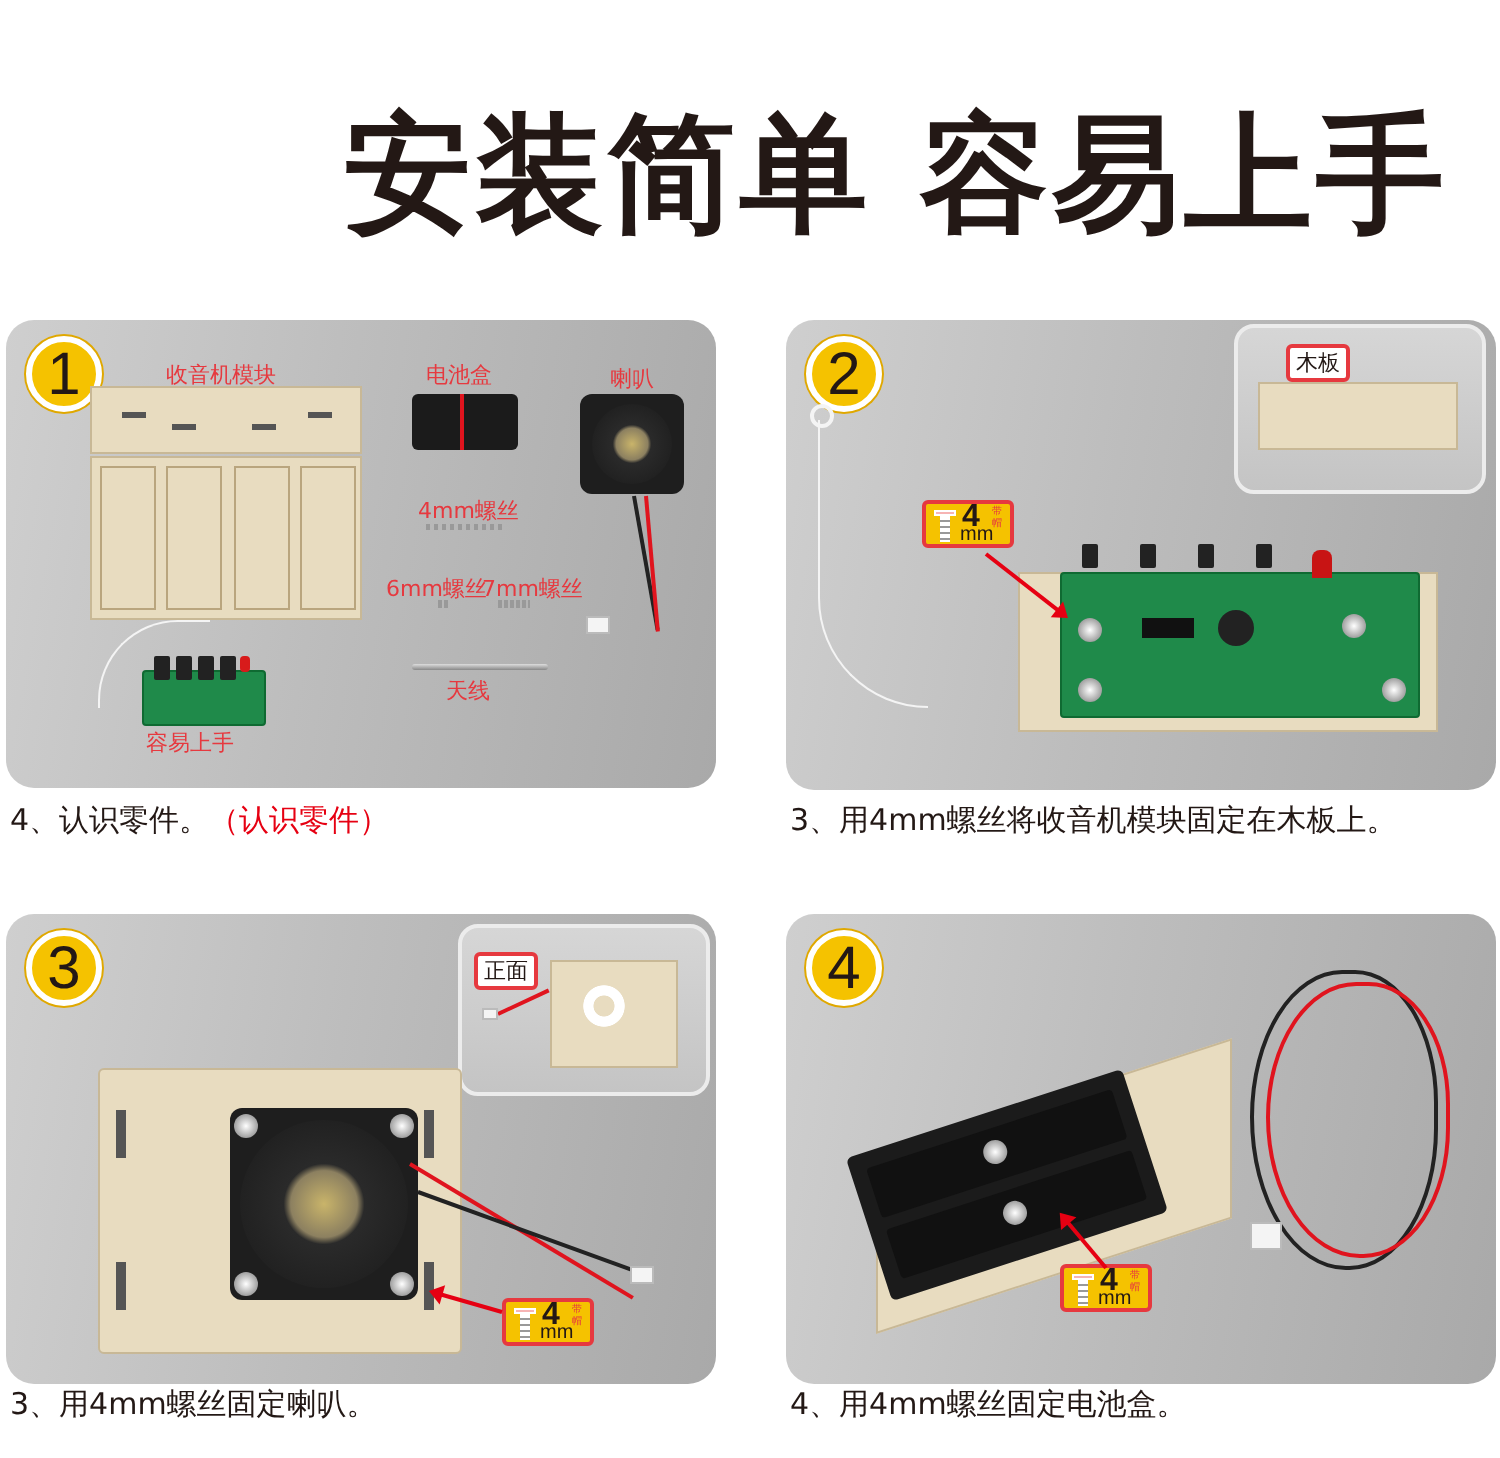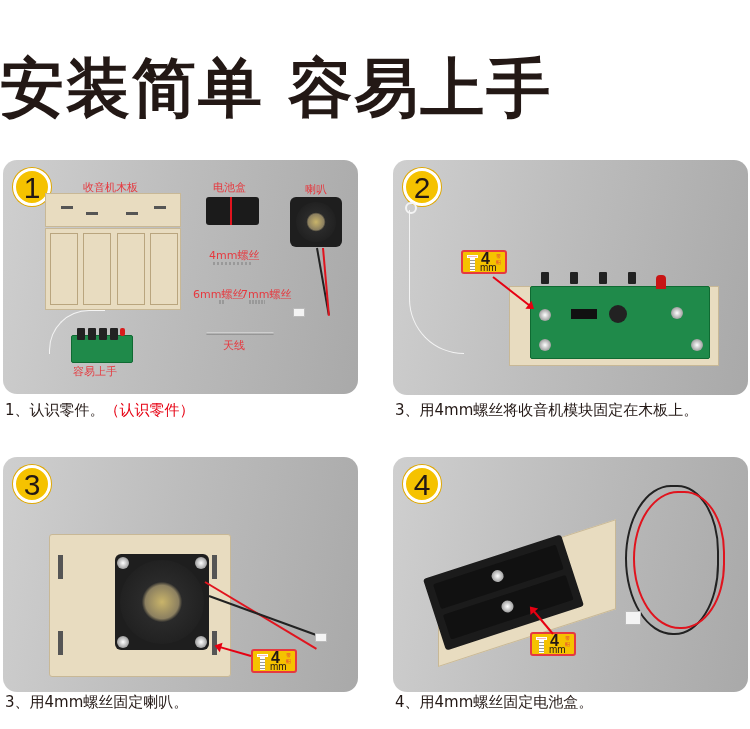--- a/index.html
+++ b/index.html
@@ -1,21 +1,21 @@
 <!DOCTYPE html>
 <html><head>
 <meta charset="utf-8">
 <style>
   * { box-sizing: border-box; margin: 0; padding: 0; }
   html, body { width: 750px; height: 729px; background: #ffffff; overflow: hidden; }
   body { position: relative; font-family: "DejaVu Sans", "Liberation Sans", sans-serif; color: #231815; }
 
   .headline {
     position: absolute; left: 0; top: 48px; width: 724px; height: 80px;
-    text-align: left; font-size: 64px; font-weight: bold; letter-spacing: 2px;
+    text-align: right; font-size: 64px; font-weight: bold; letter-spacing: 2px;
     color: #231815; line-height: 80px;
   }
 
   .panel {
     position: absolute; width: 355px; height: 235px; border-radius: 14px;
     background: linear-gradient(100deg, #cfcfcf 0%, #bdbdbd 45%, #a9a9a9 100%);
     overflow: hidden;
   }
   .p1 { left: 3px; top: 160px; height: 234px; }
   .p2 { left: 393px; top: 160px; }
@@ -77,21 +77,21 @@
   .connector { position: absolute; width: 12px; height: 9px; background: #f4f4f4; border: 1px solid #bbb; }
 </style>
 </head>
 <body>
 
 <div class="headline">安装简单 容易上手</div>
 
 <div class="panel p1">
   <div class="step-badge">1</div>
 
-  <div class="part-label" style="left:80px;top:20px;">收音机木板</div>
+  <div class="part-label" style="left:80px;top:20px;">收音机模块</div>
   <div class="wood" style="left:42px;top:33px;width:136px;height:34px;">
     <div class="wood-slot" style="left:15px;top:12px;width:12px;height:3px;"></div>
     <div class="wood-slot" style="left:40px;top:18px;width:12px;height:3px;"></div>
     <div class="wood-slot" style="left:80px;top:18px;width:12px;height:3px;"></div>
     <div class="wood-slot" style="left:108px;top:12px;width:12px;height:3px;"></div>
   </div>
   <div class="wood" style="left:42px;top:68px;width:136px;height:82px;">
     <div style="position:absolute;left:4px;top:4px;width:28px;height:72px;border:1px solid #b9a57e;"></div>
     <div style="position:absolute;left:37px;top:4px;width:28px;height:72px;border:1px solid #b9a57e;"></div>
     <div style="position:absolute;left:71px;top:4px;width:28px;height:72px;border:1px solid #b9a57e;"></div>
@@ -125,26 +125,30 @@
   <div class="pcb" style="left:68px;top:175px;width:62px;height:28px;">
     <div class="btn-cap" style="left:5px;top:-8px;"></div>
     <div class="btn-cap" style="left:16px;top:-8px;"></div>
     <div class="btn-cap" style="left:27px;top:-8px;"></div>
     <div class="btn-cap" style="left:38px;top:-8px;"></div>
     <div style="position:absolute;left:48px;top:-8px;width:5px;height:8px;background:#d81b1b;border-radius:2px;"></div>
   </div>
   <div class="part-label" style="left:70px;top:204px;">容易上手</div>
 </div>
 <div class="caption c1">
-  <span>1、认识零件。</span><span class="red">（认识零件）</span>
+  <span>4、认识零件。</span><span class="red">（认识零件）</span>
 </div>
 
 <div class="panel p2">
   <div class="step-badge">2</div>
 
+  <div class="inset" style="left:224px;top:2px;width:126px;height:85px;">
+    <div class="tag" style="left:24px;top:8px;">木板</div>
+    <div class="wood" style="left:10px;top:27px;width:100px;height:34px;"></div>
+  </div>
 
   <div style="position:absolute;left:16px;top:50px;width:55px;height:144px;border:1.5px solid #f4f4f4;border-right:none;border-top:none;border-radius:0 0 0 60px;"></div>
   <div style="position:absolute;left:12px;top:42px;width:12px;height:12px;border:2px solid #f4f4f4;border-radius:50%;"></div>
 
   <div class="wood" style="left:116px;top:126px;width:210px;height:80px;"></div>
   <div class="pcb" style="left:137px;top:126px;width:180px;height:73px;">
     <div class="btn-cap" style="left:10px;top:-15px;"></div>
     <div class="btn-cap" style="left:39px;top:-15px;"></div>
     <div class="btn-cap" style="left:68px;top:-15px;"></div>
     <div class="btn-cap" style="left:97px;top:-15px;"></div>
@@ -164,20 +168,28 @@
     <div class="s-unit">mm</div>
     <div class="s-tag">带帽</div>
   </div>
   <div class="arrow" style="left:100px;top:116px;width:48px;transform:rotate(38deg);"></div>
 </div>
 <div class="caption c2">3、用4mm螺丝将收音机模块固定在木板上。</div>
 
 <div class="panel p3">
   <div class="step-badge">3</div>
 
+  <div class="inset" style="left:226px;top:5px;width:126px;height:86px;">
+    <div class="tag" style="left:6px;top:12px;">正面</div>
+    <div class="wood" style="left:44px;top:16px;width:64px;height:54px;">
+      <div style="position:absolute;left:14px;top:10px;width:24px;height:24px;border-radius:50%;background:radial-gradient(circle,#e8dcc0 30%,#fff 32%,#fff 60%,#e8dcc0 62%);"></div>
+    </div>
+    <div class="wire-red" style="left:18px;top:42px;width:28px;transform:rotate(-25deg);"></div>
+    <div class="connector" style="left:10px;top:40px;width:8px;height:6px;"></div>
+  </div>
 
   <div class="wood" style="left:46px;top:77px;width:182px;height:143px;border-radius:3px;">
     <div class="wood-slot" style="left:8px;top:20px;width:5px;height:24px;"></div>
     <div class="wood-slot" style="left:8px;top:96px;width:5px;height:24px;"></div>
     <div class="wood-slot" style="left:162px;top:20px;width:5px;height:24px;"></div>
     <div class="wood-slot" style="left:162px;top:96px;width:5px;height:24px;"></div>
   </div>
   <div class="speaker" style="left:112px;top:97px;width:94px;height:96px;">
     <div class="cone" style="left:5px;top:6px;width:84px;height:84px;"></div>
     <div class="screw" style="left:2px;top:3px;"></div>

